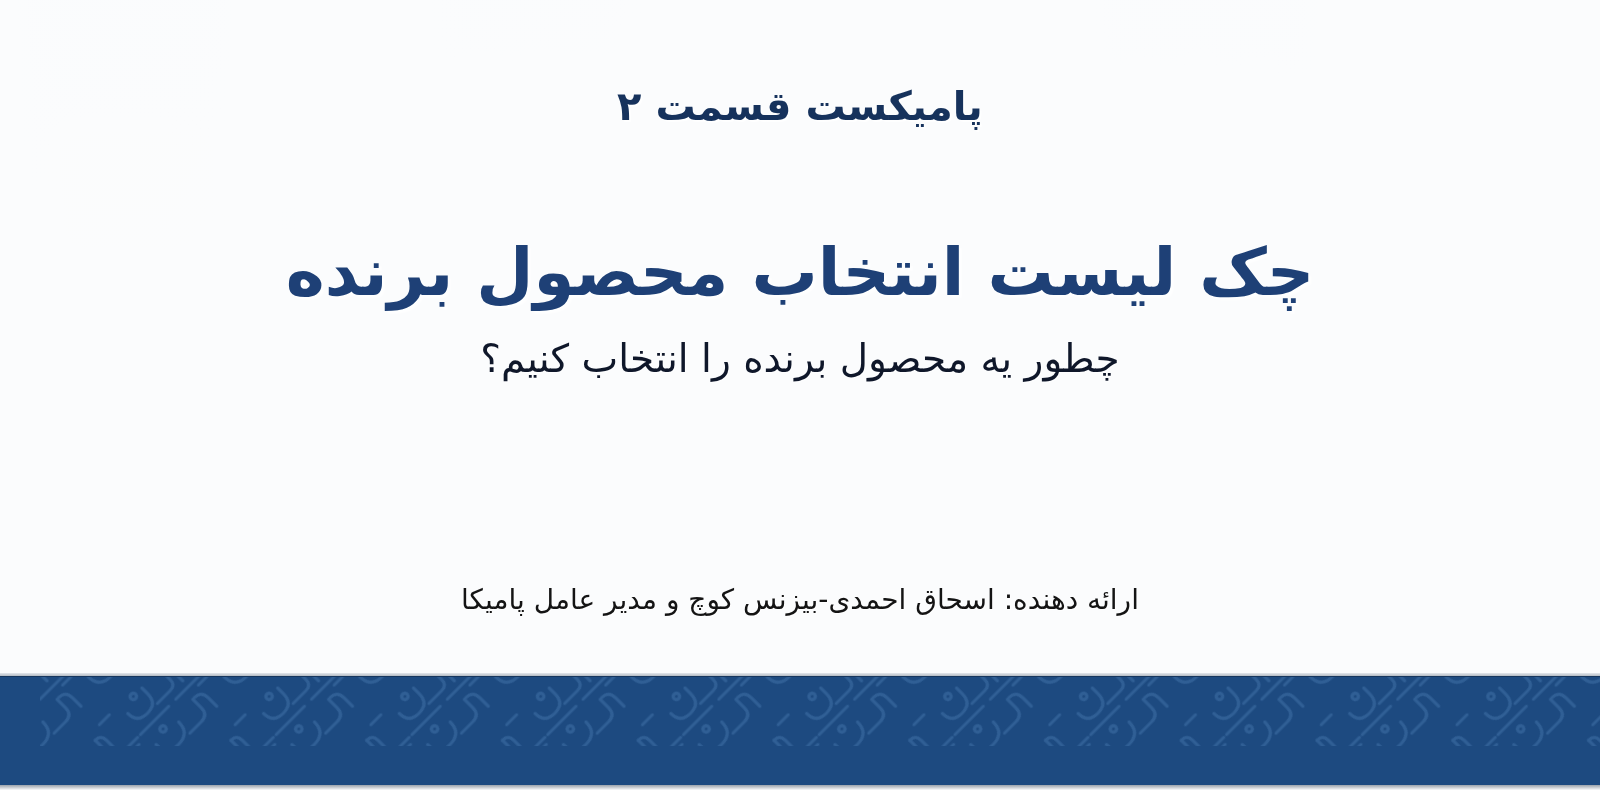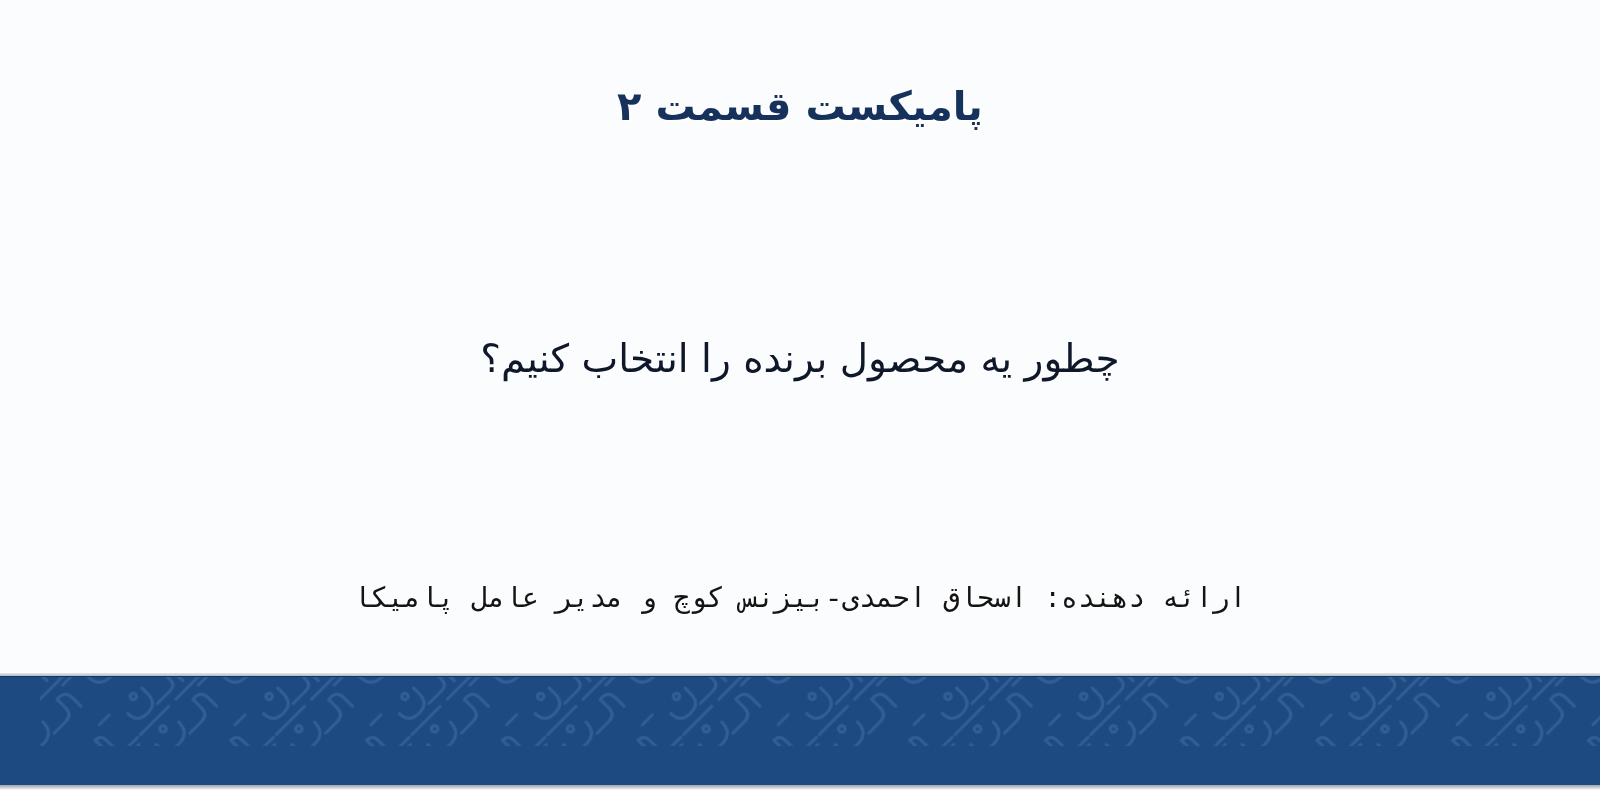--- a/index.html
+++ b/index.html
@@ -151,21 +151,20 @@
   .presenter {
     position: absolute;
     top: 582px;
     left: 0;
     right: 0;
     font-size: 28px;
     font-weight: normal;
     color: #141414;
     line-height: 1.3;
     text-shadow: 1px 1px 1px rgba(255,255,255,0.8);
-    font-family: Liberation Mono, monospace;
   }
 
   
   .bottom-bar {
     position: absolute;
     left: 0;
     right: 0;
     top: 676px;
     height: 109px;
     background: #1d4a80;
@@ -241,20 +240,21 @@
     <div class="leg leg-4"></div>
     <div class="leg leg-5"></div>
 
     <div class="wash"></div>
     <div class="wash-2"></div>
   </div>
 
   <div class="content">
     <div class="episode-label">پامیکست قسمت ۲</div>
 
+    <h1 class="main-title">چک لیست انتخاب محصول برنده</h1>
 
     <div class="subtitle">چطور یه محصول برنده را انتخاب کنیم؟</div>
 
     <div class="presenter">ارائه دهنده: اسحاق احمدی-بیزنس کوچ و مدیر عامل پامیکا</div>
   </div>
 
   <div class="bar-topline"></div>
 
   <div class="bottom-bar">
     <svg class="pattern" xmlns="http://www.w3.org/2000/svg" width="100%" height="100%">

